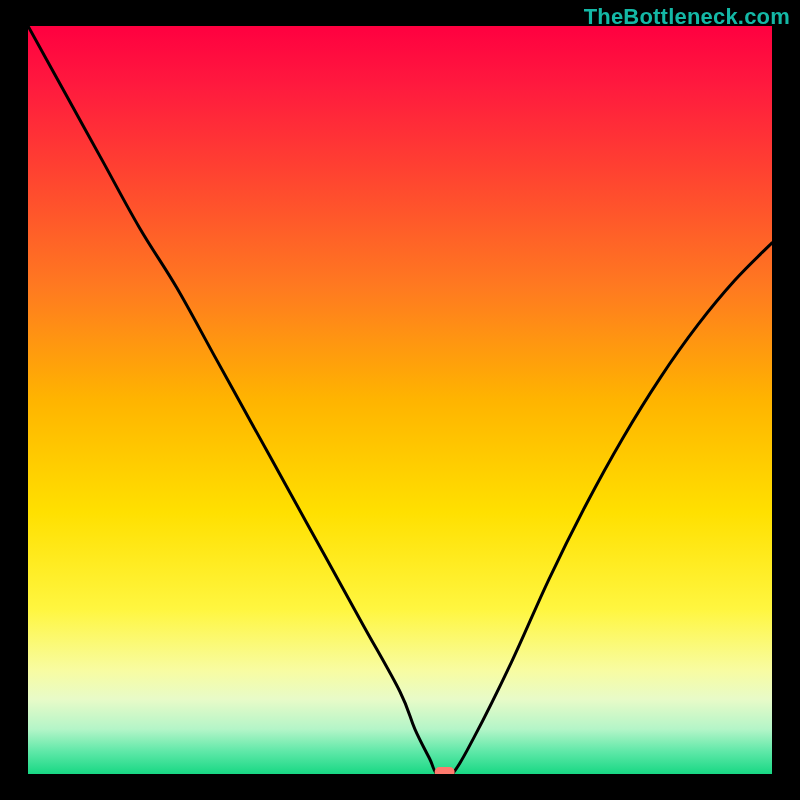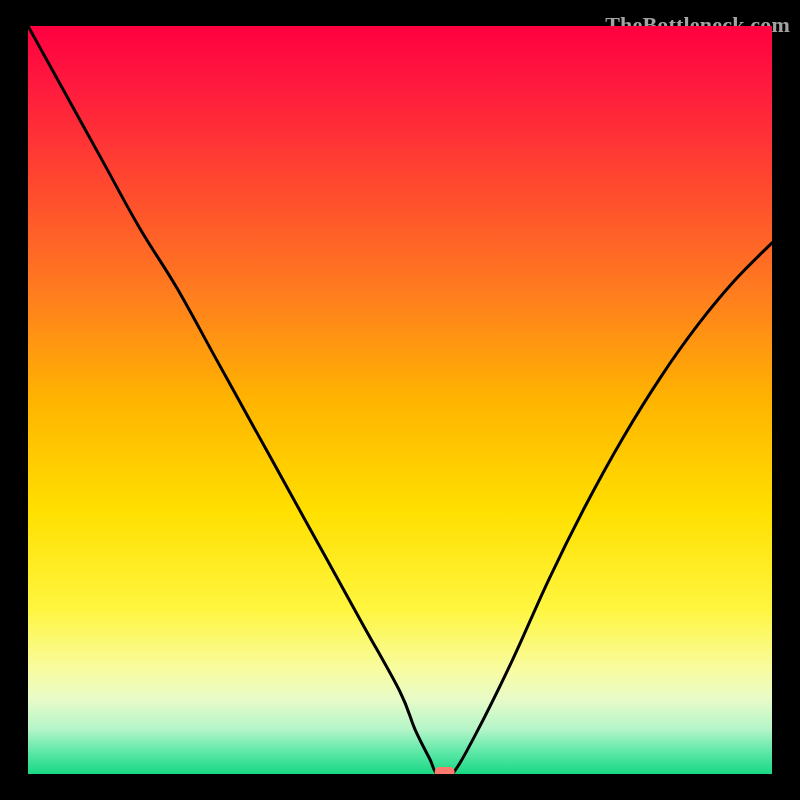--- a/index.html
+++ b/index.html
@@ -11,26 +11,26 @@
     overflow: hidden;
   }
   .frame {
     position: relative;
     width: 800px;
     height: 800px;
     background: #000;
   }
   .watermark {
     position: absolute;
-    top: 12px;
+    top: 4px;
     right: 10px;
-    font-family: Liberation Serif, serif;
+    font-family: Liberation Sans, sans-serif;
     font-size: 22px;
     font-weight: 600;
-    color: #a3a3a3;
+    color: #14b8a6;
     letter-spacing: 0.2px;
   }
   .plot {
     position: absolute;
     left: 28px;
     top: 26px;
     width: 744px;
     height: 748px;
     overflow: hidden;
   }

